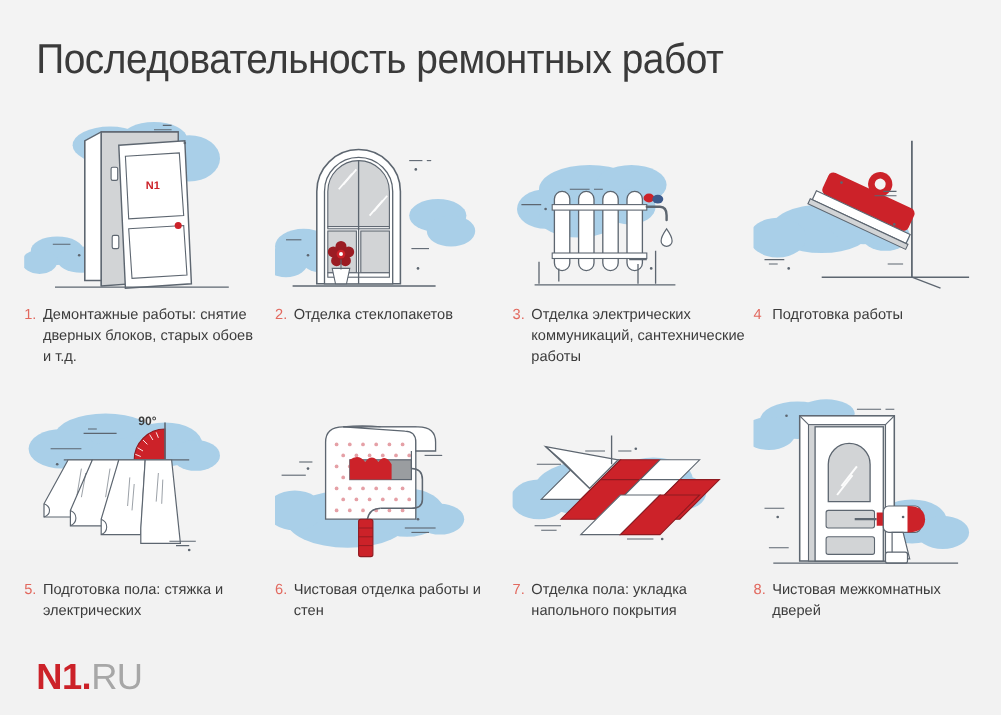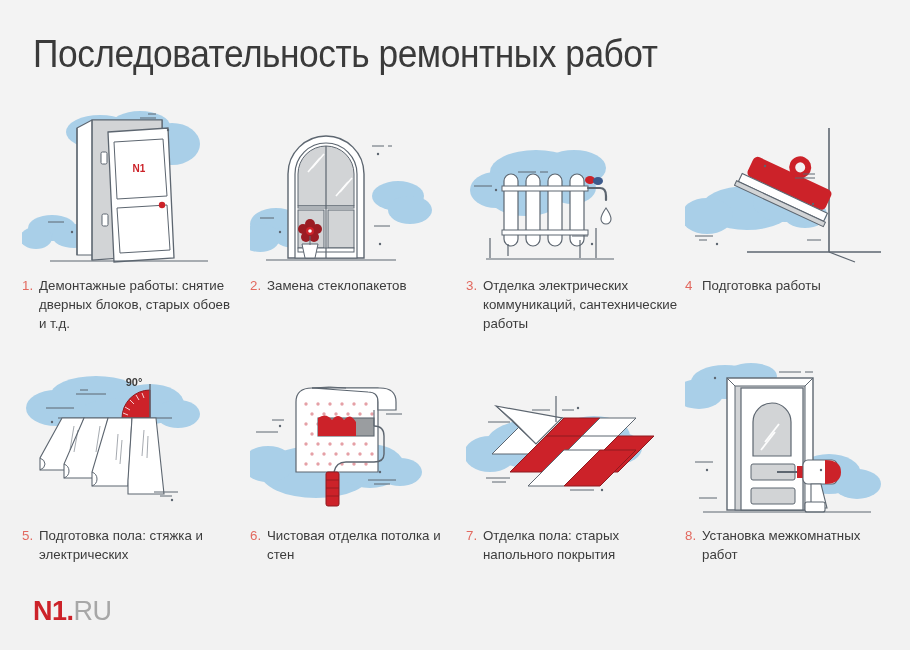--- a/index.html
+++ b/index.html
@@ -78,21 +78,21 @@
     font-size: 13.3px;
     line-height: 19px;
   }
   .caption .txt { display: block; }
 
   
   .logo {
     position: absolute;
     left: 33px;
     top: 598px;
-    font-size: 27px;
+    font-size: 33px;
     font-weight: 700;
     letter-spacing: -0.5px;
     line-height: 1;
   }
   .logo .n1 { color: #cc2229; }
   .logo .dot { color: #cc2229; }
   .logo .ru { color: #a7a7a7; font-weight: 400; }
 </style>
 </head>
 <body>
@@ -199,21 +199,21 @@
               <line x1="10" y1="108" x2="24" y2="108"></line>
               <line x1="124" y1="116" x2="140" y2="116"></line>
               <circle cx="128" cy="44" r="1.2" fill="#5d6670" stroke="none"></circle>
               <circle cx="30" cy="122" r="1.2" fill="#5d6670" stroke="none"></circle>
               <circle cx="130" cy="134" r="1.2" fill="#5d6670" stroke="none"></circle>
             </g>
           </svg>
         </div>
         <div class="caption">
           <span class="num">2.</span>
-          <span class="txt">Замена стеклопакетов</span>
+          <span class="txt">Отделка стеклопакетов</span>
         </div>
       </div>
 
       <div class="cell c2">
         <div class="art">
           <svg width="210" height="160" viewBox="0 0 210 160">
             <g>
               <ellipse cx="70" cy="62" rx="46" ry="22" fill="#a9cfe8"></ellipse>
               <ellipse cx="108" cy="58" rx="32" ry="18" fill="#a9cfe8"></ellipse>
               <ellipse cx="30" cy="80" rx="26" ry="18" fill="#a9cfe8"></ellipse>
@@ -433,21 +433,21 @@
               <line x1="136" y1="54" x2="152" y2="54"></line>
               <line x1="118" y1="120" x2="146" y2="120"></line>
               <line x1="124" y1="124" x2="140" y2="124"></line>
               <circle cx="30" cy="66" r="1.2" fill="#5d6670" stroke="none"></circle>
               <circle cx="130" cy="112" r="1.2" fill="#5d6670" stroke="none"></circle>
             </g>
           </svg>
         </div>
         <div class="caption">
           <span class="num">6.</span>
-          <span class="txt">Чистовая отделка потолка и стен</span>
+          <span class="txt">Чистовая отделка работы и стен</span>
         </div>
       </div>
 
       <div class="cell c2">
         <div class="art">
           <svg width="210" height="160" viewBox="0 0 210 160">
             <g>
               <ellipse cx="76" cy="84" rx="56" ry="26" fill="#a9cfe8"></ellipse>
               <ellipse cx="24" cy="94" rx="26" ry="18" fill="#a9cfe8"></ellipse>
               <ellipse cx="128" cy="76" rx="36" ry="20" fill="#a9cfe8"></ellipse>
@@ -478,21 +478,21 @@
               <line x1="20" y1="118" x2="44" y2="118"></line>
               <line x1="26" y1="122" x2="40" y2="122"></line>
               <line x1="104" y1="130" x2="128" y2="130"></line>
               <circle cx="112" cy="48" r="1.2" fill="#5d6670" stroke="none"></circle>
               <circle cx="136" cy="130" r="1.2" fill="#5d6670" stroke="none"></circle>
             </g>
           </svg>
         </div>
         <div class="caption">
           <span class="num">7.</span>
-          <span class="txt">Отделка пола: старых напольного покрытия</span>
+          <span class="txt">Отделка пола: укладка напольного покрытия</span>
         </div>
       </div>
 
       <div class="cell c3">
         <div class="art">
           <svg width="210" height="160" viewBox="0 0 210 160">
             <g>
               <ellipse cx="40" cy="22" rx="34" ry="17" fill="#a9cfe8"></ellipse>
               <ellipse cx="14" cy="34" rx="24" ry="15" fill="#a9cfe8"></ellipse>
               <ellipse cx="66" cy="16" rx="26" ry="13" fill="#a9cfe8"></ellipse>
@@ -531,21 +531,21 @@
               <line x1="10" y1="102" x2="28" y2="102"></line>
               <line x1="14" y1="138" x2="32" y2="138"></line>
               <circle cx="22" cy="110" r="1.2" fill="#5d6670" stroke="none"></circle>
               <circle cx="30" cy="18" r="1.2" fill="#5d6670" stroke="none"></circle>
               <circle cx="136" cy="110" r="1.2" fill="#5d6670" stroke="none"></circle>
             </g>
           </svg>
         </div>
         <div class="caption">
           <span class="num">8.</span>
-          <span class="txt">Установка межкомнатных работ</span>
+          <span class="txt">Чистовая межкомнатных дверей</span>
         </div>
       </div>
     </div>
   </div>
 
   <div class="logo">
     <span class="n1">N1</span><span class="dot">.</span><span class="ru">RU</span>
   </div>
 
 </div>

